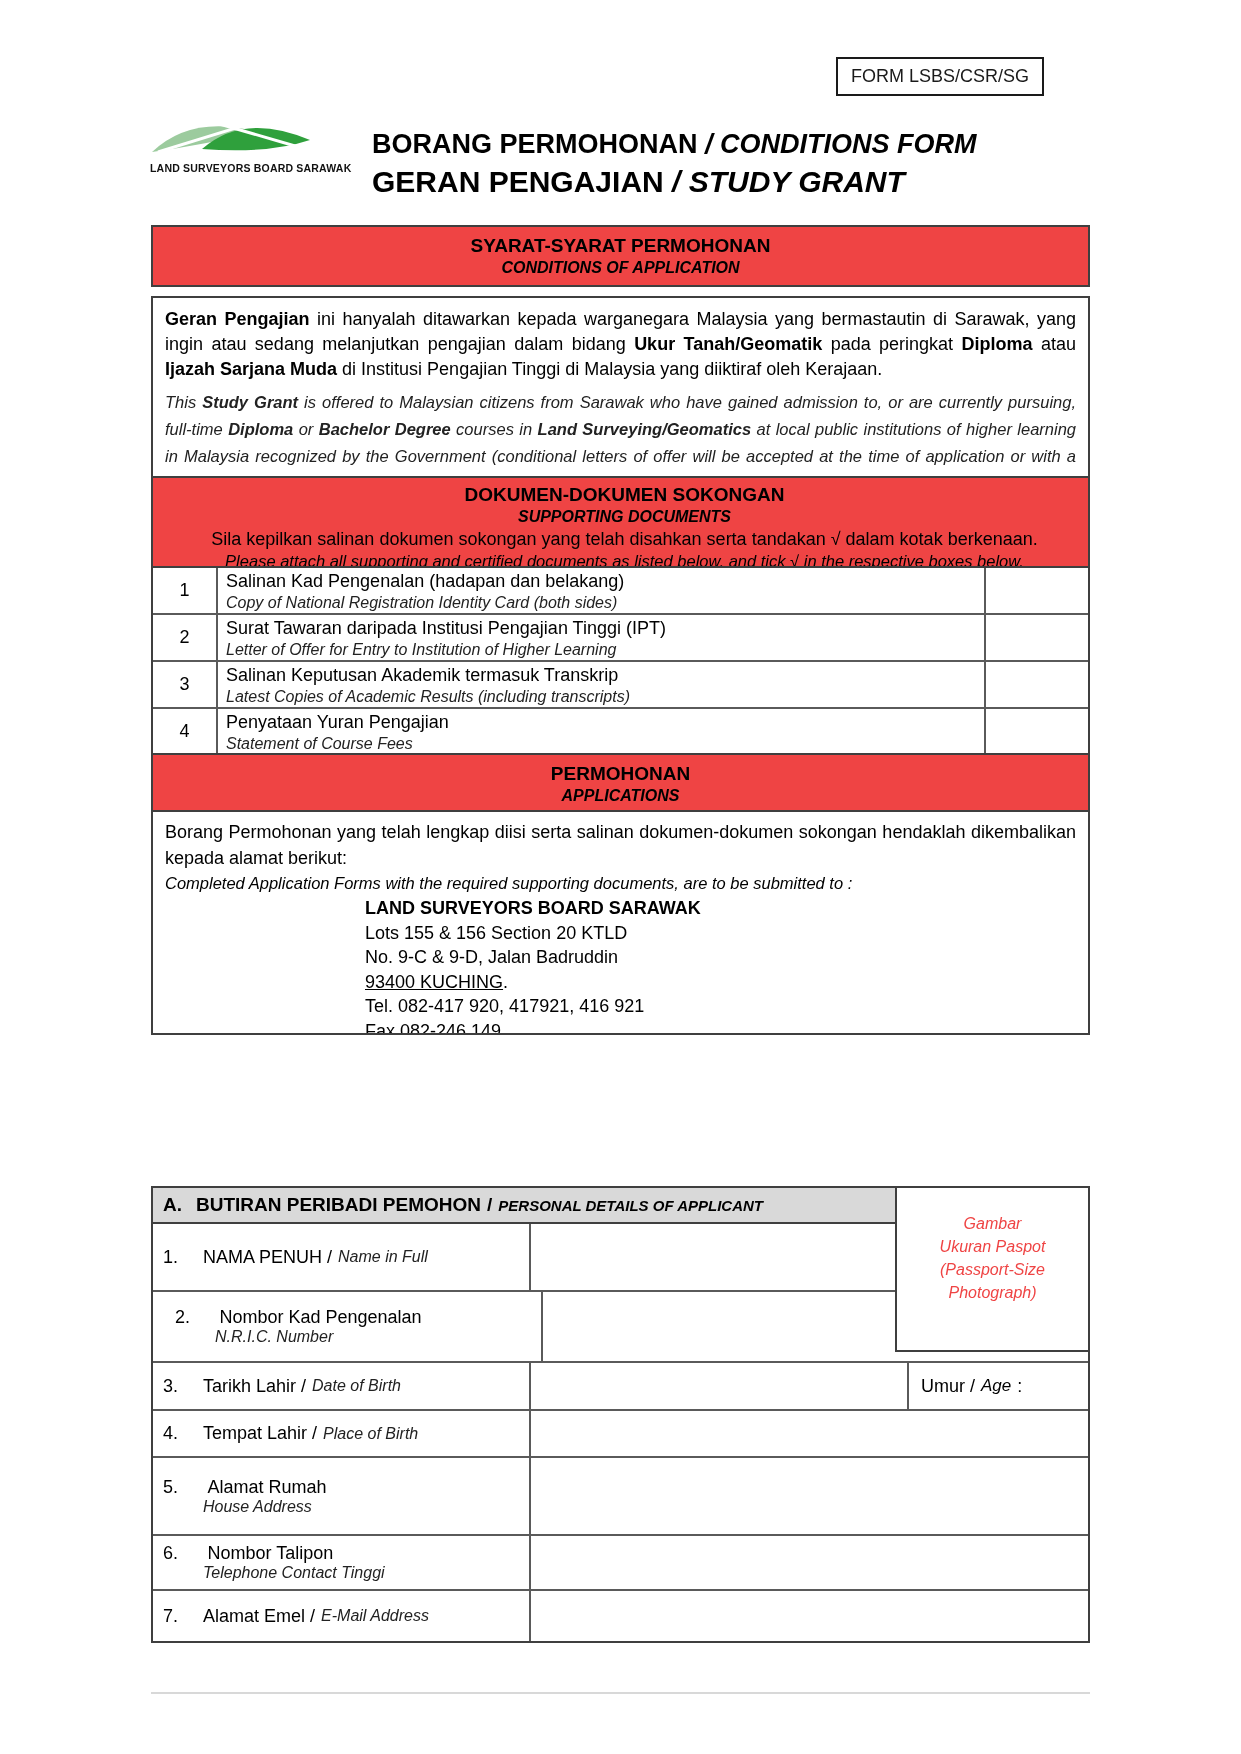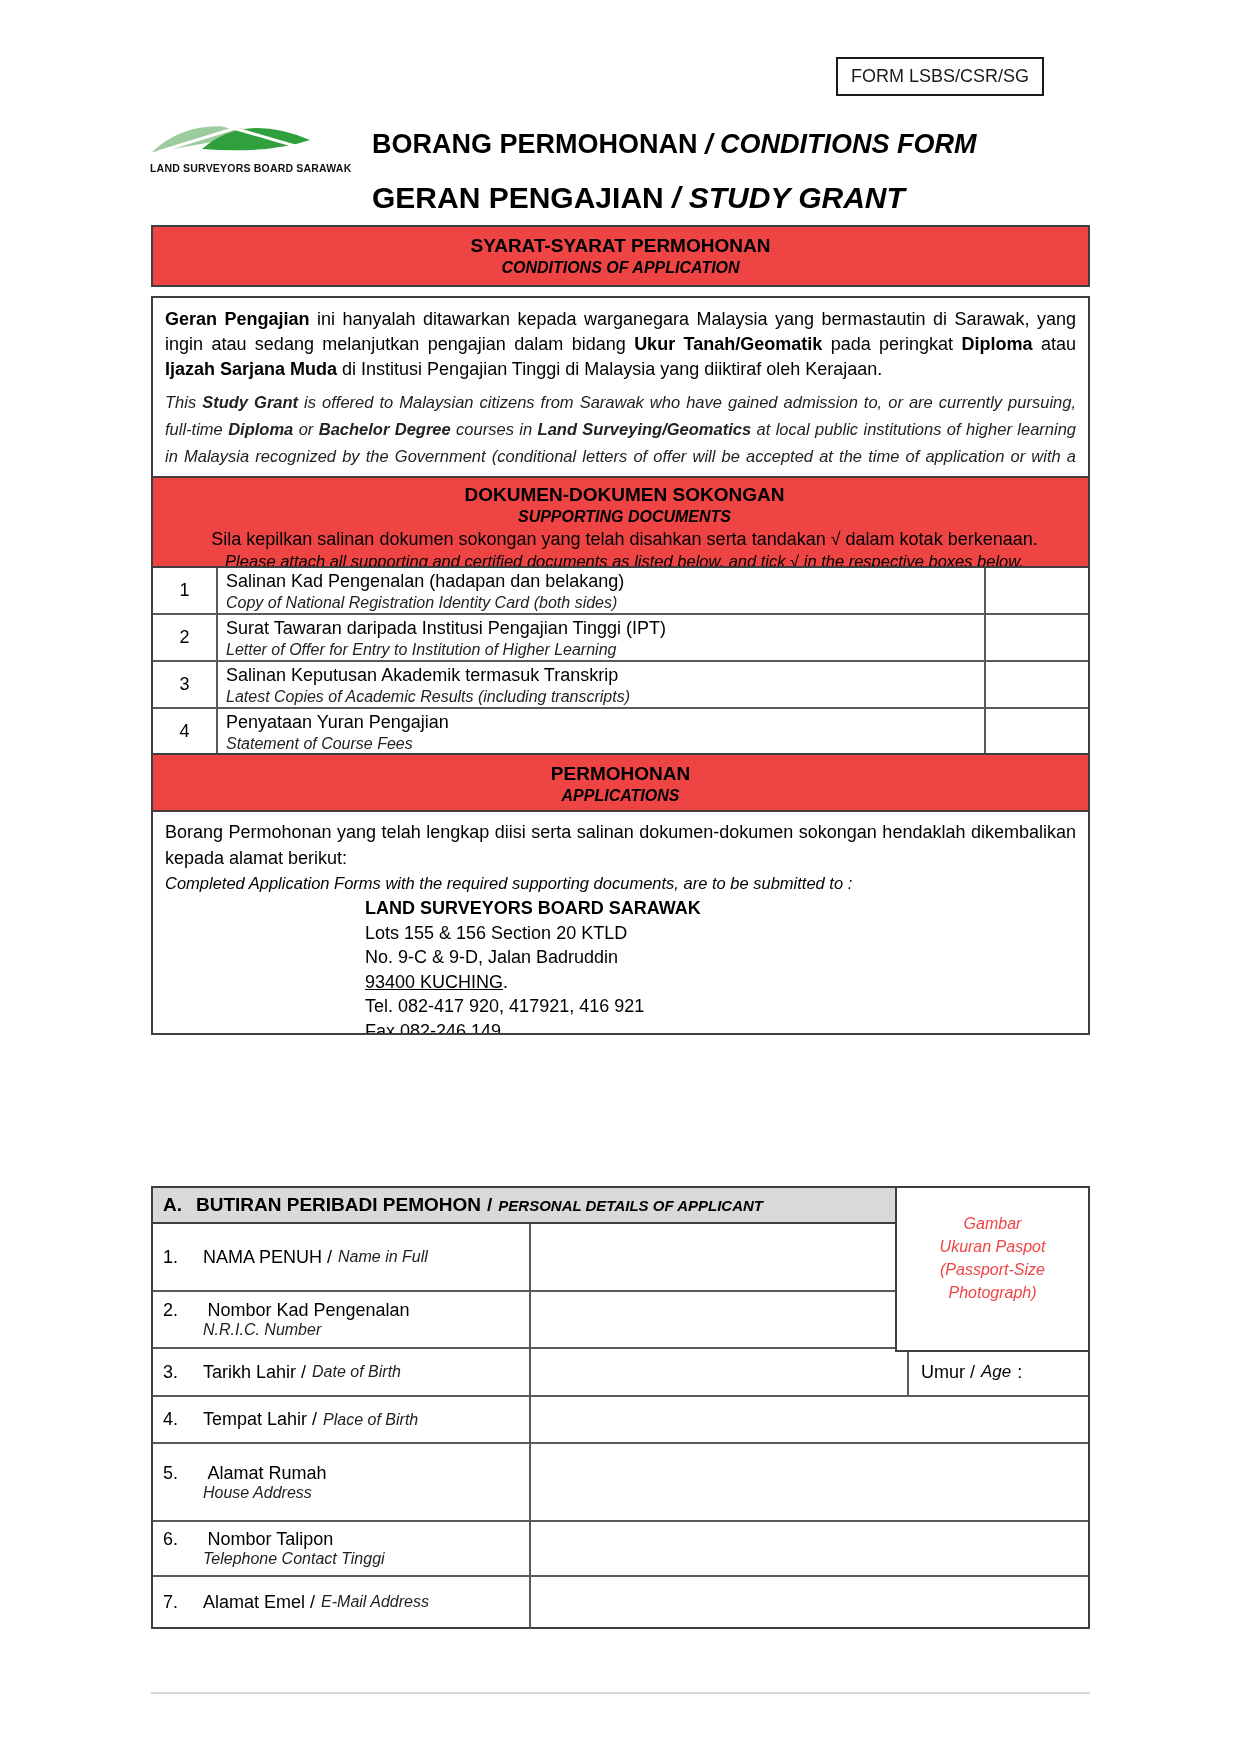--- a/index.html
+++ b/index.html
@@ -22,21 +22,21 @@
   .logo { left: 150px; top: 110px; width: 165px; }
   .logo svg { display: block; }
   .logo-caption {
     font-size: 10.5px; font-weight: bold; letter-spacing: 0.2px;
     margin-top: 2px; white-space: nowrap; color: #111;
   }
 
   
   .titles { left: 372px; top: 127px; }
   .title-l1 { font-size: 27px; font-weight: bold; line-height: 34px; white-space: nowrap; }
-  .title-l2 { font-size: 30px; font-weight: bold; line-height: 38px; margin-top: 18px; white-space: nowrap; }
+  .title-l2 { font-size: 30px; font-weight: bold; line-height: 38px; margin-top: 2px; white-space: nowrap; }
   .t-it { font-style: italic; }
 
   
   .band {
     left: 151px; width: 939px; border: 2px solid #3f3f3f; background: #fff;
     overflow: hidden;
   }
   .band.peach { background: #ef4444; text-align: center; }
   .h-ms { font-size: 19px; font-weight: bold; line-height: 25px; }
   .h-en { font-size: 16px; font-weight: bold; font-style: italic; line-height: 20px; }
@@ -218,21 +218,21 @@
 
   <div class="a-row" style="height:68px;">
     <div class="a-label">
       <span class="fno">1.</span>
       <span class="fms">NAMA PENUH /</span>
       <span class="fen">Name in Full</span>
     </div>
     <div class="a-value"></div>
   </div>
 
-  <div class="a-row" style="height:57px;">
+  <div class="a-row" style="height:71px;padding-left:12px;">
     <div class="a-label stacked">
       <div>
         <span class="fno">2.</span>
         <span class="fms">Nombor Kad Pengenalan</span>
       </div>
       <div class="line2">
         <span class="fen">N.R.I.C. Number</span>
       </div>
     </div>
     <div class="a-value"></div>

